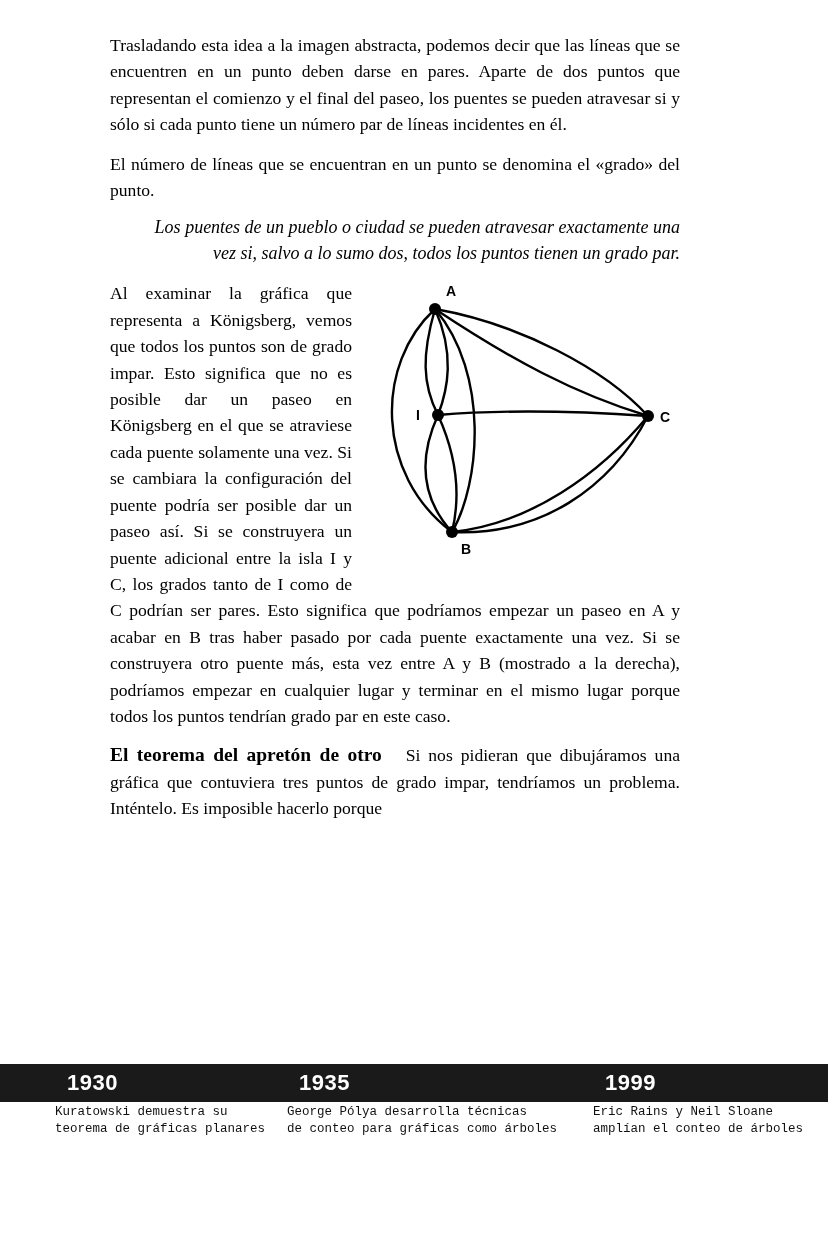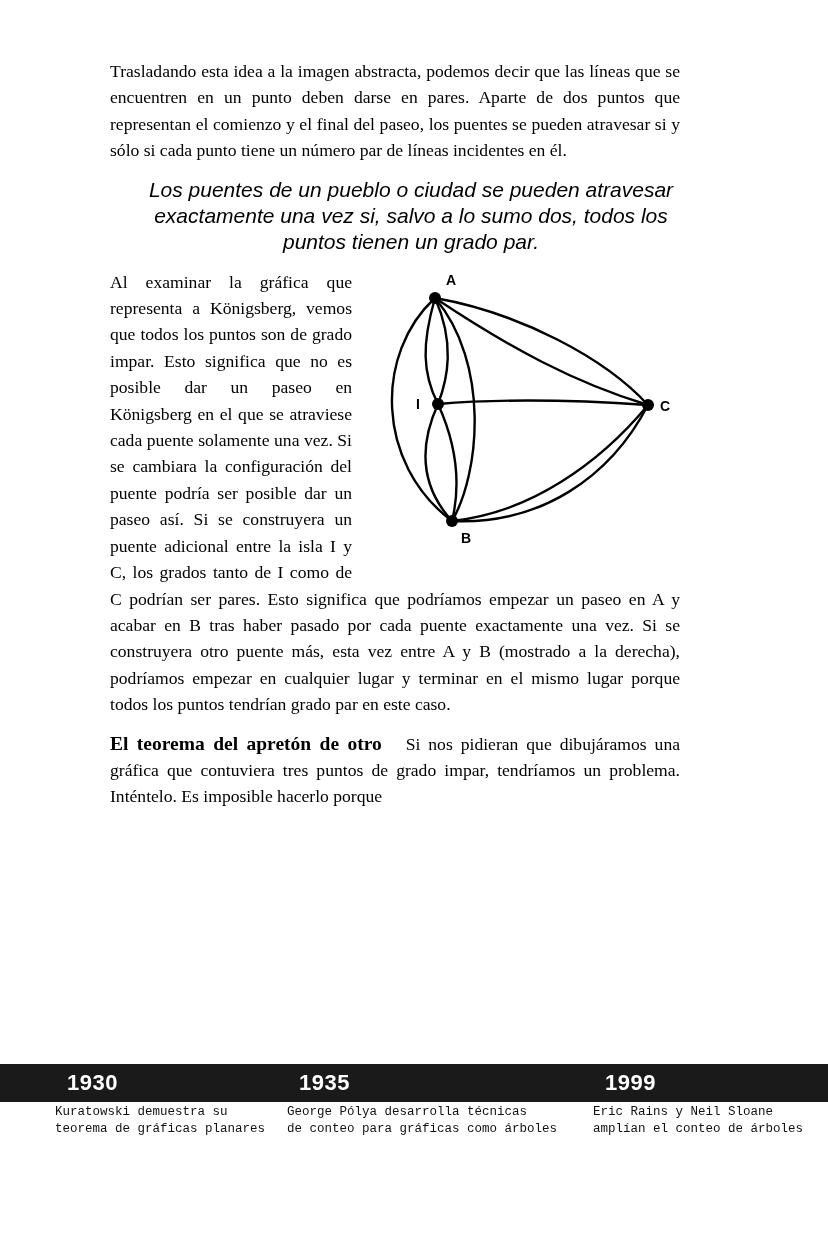--- a/index.html
+++ b/index.html
@@ -16,42 +16,42 @@
     overflow: hidden;
   }
   .page {
     position: relative;
     width: 828px;
     height: 1238px;
   }
   .content {
     position: absolute;
     left: 110px;
-    top: 58px;
+    top: 32px;
     width: 570px;
   }
   p.body-par {
     font-family: "Liberation Serif", serif;
     font-size: 17.6px;
     line-height: 26.4px;
     text-align: justify;
     margin: 0 0 13px 0;
     hyphens: none;
   }
   p.body-par.tight {
     margin-bottom: 11px;
   }
   .quote {
-    font-family: Liberation Sans, sans-serif;
+    font-family: Liberation Serif, serif;
     font-style: italic;
-    font-size: 21px;
+    font-size: 18px;
     line-height: 26px;
     margin: 0 0 14px 0;
     padding-left: 32px;
-    text-align: center;
+    text-align: right;
   }
   .figure-degree {
     width: 100%;
     height: 195px;
     margin: 6px 0 10px 0;
     position: relative;
   }
   .figure-degree svg {
     display: block;
     margin: 0 auto;
@@ -128,20 +128,21 @@
 </style>
 </head>
 <body>
 
 <div class="page">
 
   <div class="content">
 
     <p class="body-par">Trasladando esta idea a la imagen abstracta, podemos decir que las líneas que se encuentren en un punto deben darse en pares. Aparte de dos puntos que representan el comienzo y el final del paseo, los puentes se pueden atravesar si y sólo si cada punto tiene un número par de líneas incidentes en él.</p>
 
+    <p class="body-par tight">El número de líneas que se encuentran en un punto se denomina el «grado» del punto.</p>
 
 
 
     <div class="quote">Los puentes de un pueblo o ciudad se pueden atravesar exactamente una vez si, salvo a lo sumo dos, todos los puntos tienen un grado par.</div>
 
     <div class="wrap-section">
 
       <div class="float-fig">
         <svg width="320" height="300" viewBox="0 0 320 300">
           <g fill="none" stroke="#000000" stroke-width="2.4">

